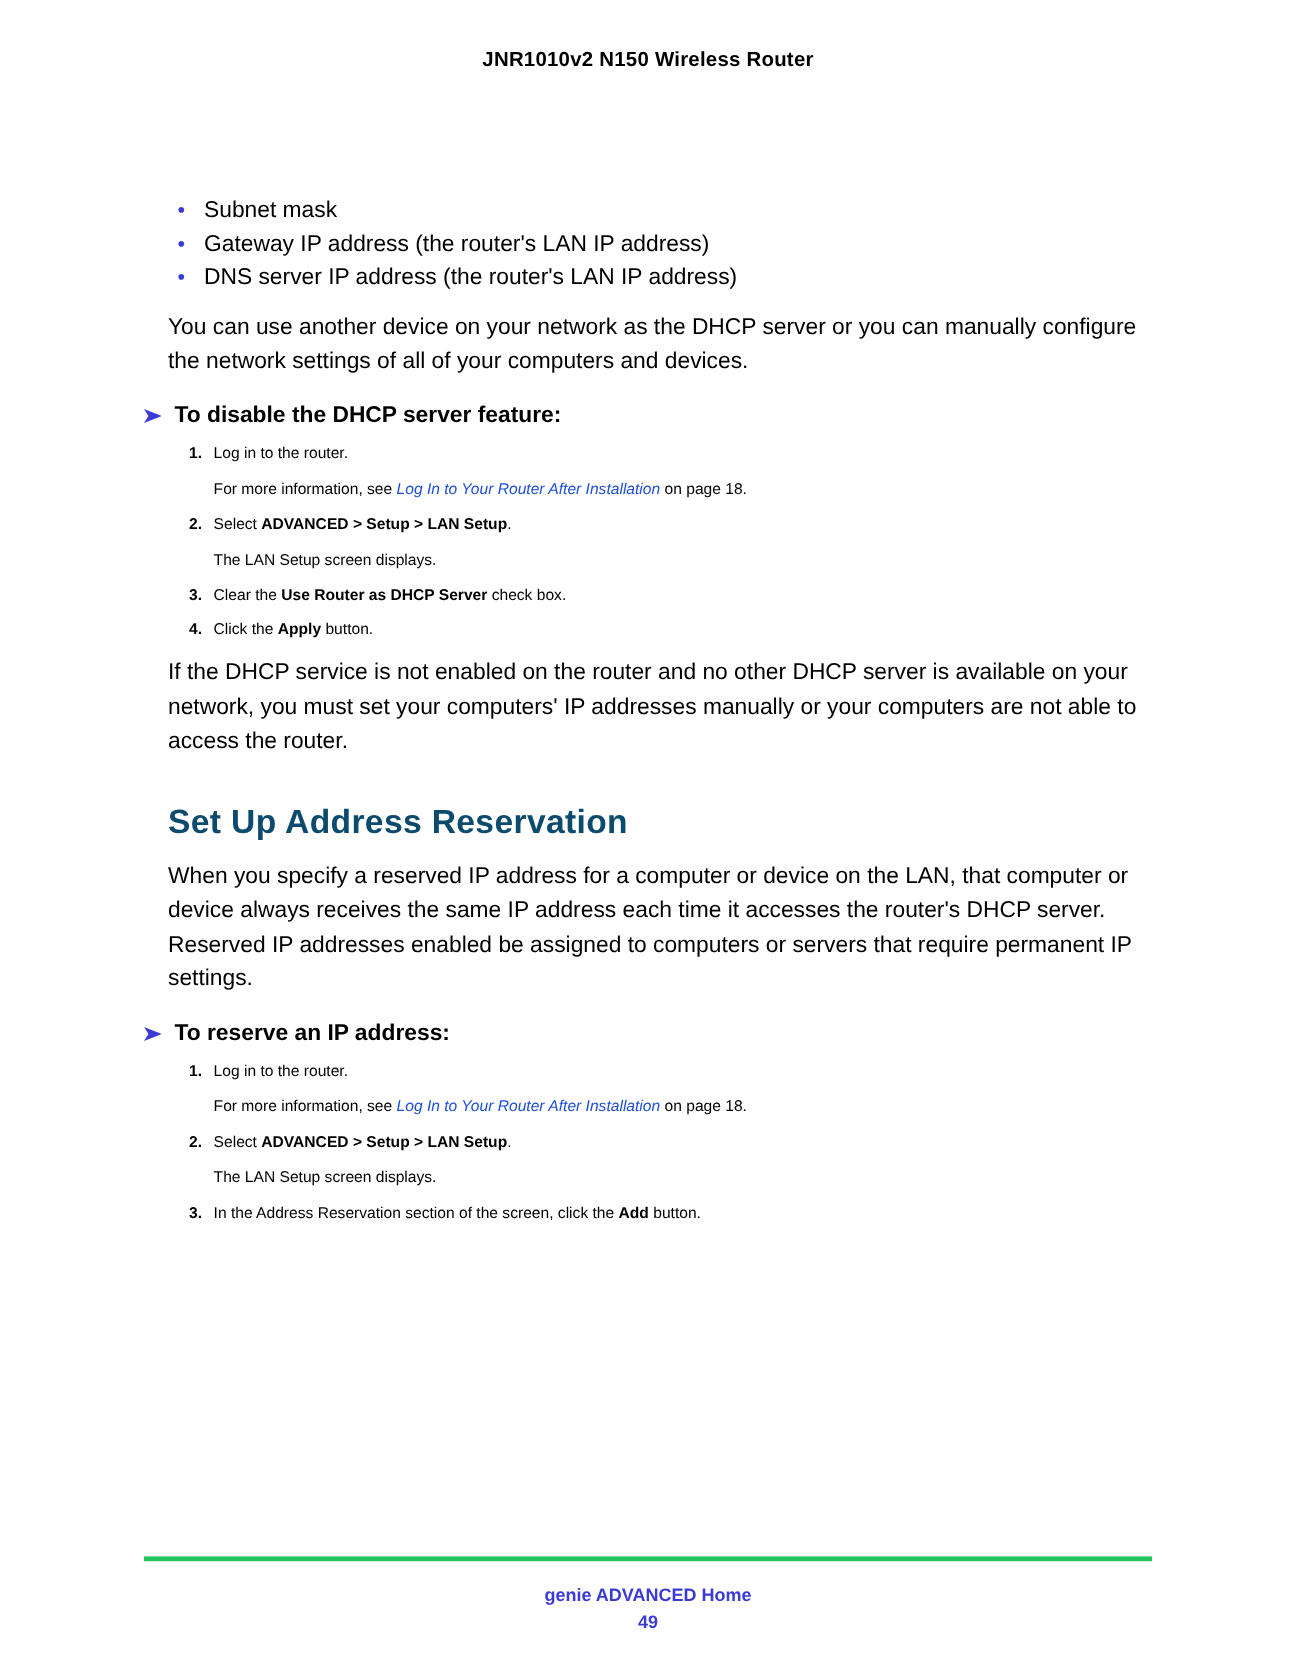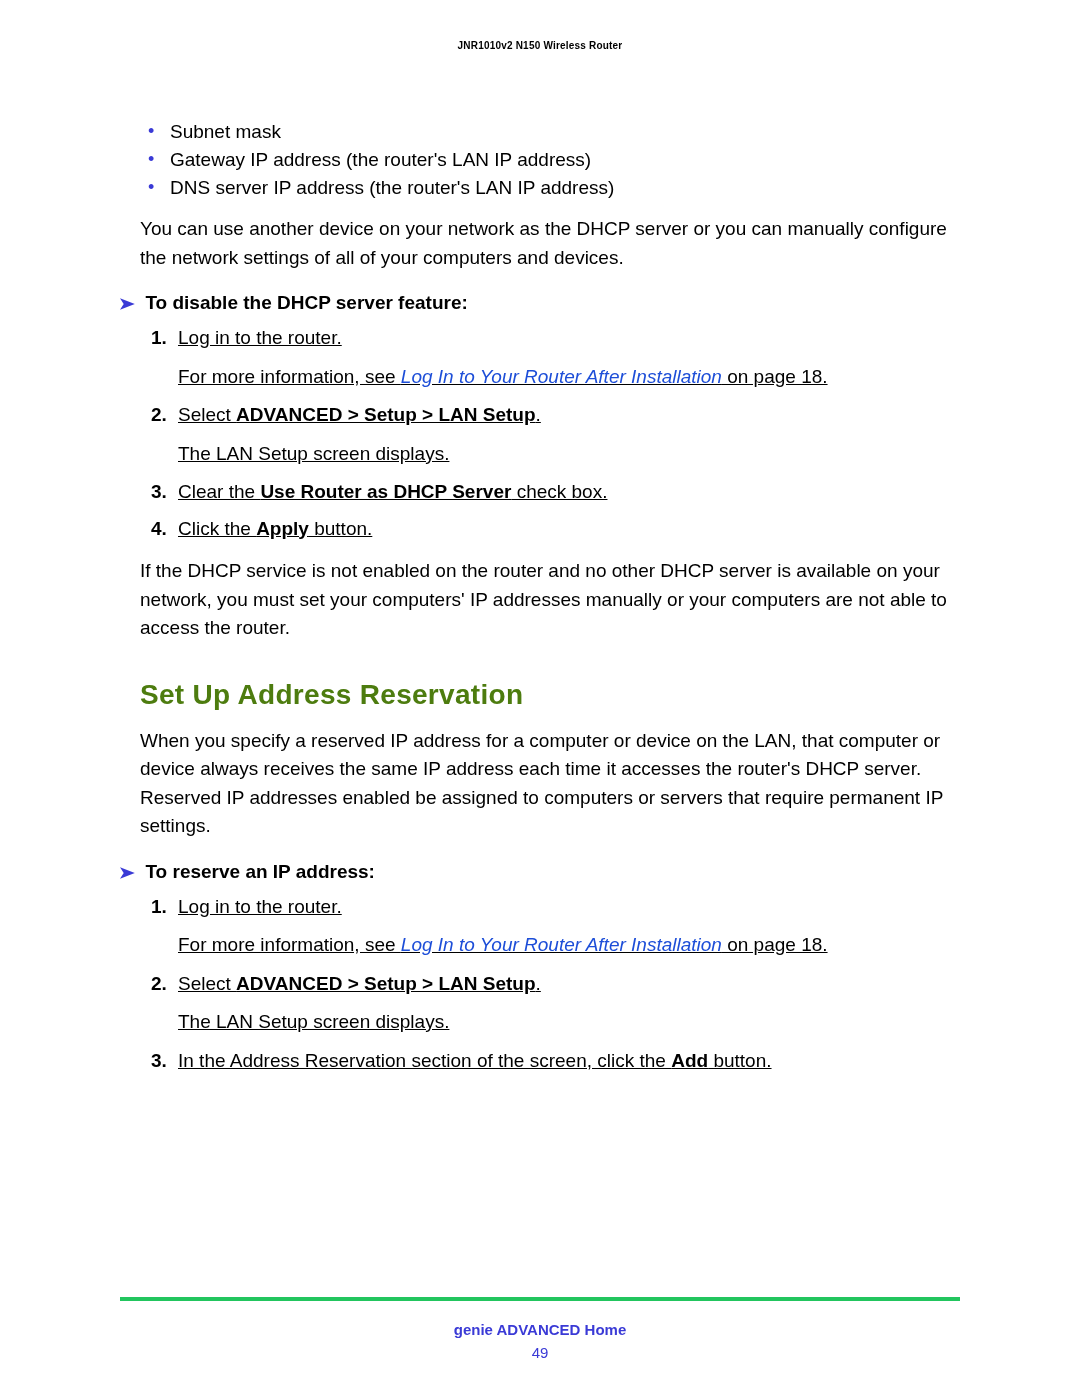--- a/index.html
+++ b/index.html
@@ -13,23 +13,23 @@
     position: relative;
     box-sizing: border-box;
   }
   .page {
     padding: 40px 120px 0 120px;
     box-sizing: border-box;
   }
   .doc-title {
     text-align: center;
     font-weight: bold;
-    font-size: 10px;
+    font-size: 17px;
     letter-spacing: 0.2px;
-    margin-bottom: 70px;
+    margin-bottom: 105px;
   }
   .bullet-list {
     margin: 0 0 16px 0;
     padding-left: 50px;
   }
   .bullet-list li {
     list-style: none;
     position: relative;
     margin-bottom: 6px;
     font-size: 19px;
@@ -57,37 +57,36 @@
   .proc-heading .arrow {
     color: #3a3ad6;
     margin-right: 12px;
     font-size: 16px;
     display: inline-block;
     transform: scaleX(1.2);
   }
   ol.steps {
     margin: 0 0 14px 0;
     padding-left: 52px;
-    font-size: 19px;
+    font-size: 13px;
     line-height: 1.5;
-    text-decoration: underline;
   }
   ol.steps > li {
     margin-bottom: 8px;
     padding-left: 6px;
   }
   ol.steps > li::marker {
     font-weight: bold;
   }
   .sub-para {
     margin-top: 10px;
     margin-bottom: 10px;
   }
   .section-heading {
-    color: #4d7c0f;
+    color: #0c4a6e;
     font-size: 28px;
     font-weight: bold;
     margin: 36px 0 16px 20px;
     letter-spacing: 0.3px;
   }
   .link {
     color: #1d4ed8;
     font-style: italic;
     text-decoration: none;
   }
@@ -101,21 +100,21 @@
     text-align: center;
   }
   .footer-title {
     color: #3a3ad6;
     font-weight: bold;
     font-size: 15px;
     margin-bottom: 6px;
   }
   .footer-page {
     color: #3a3ad6;
-    font-weight: normal;
+    font-weight: bold;
     font-size: 15px;
   }
   .bold { font-weight: bold; }
 </style>
 </head>
 <body>
 
 <div class="page">
 
   <div class="doc-title">JNR1010v2 N150 Wireless Router</div>

